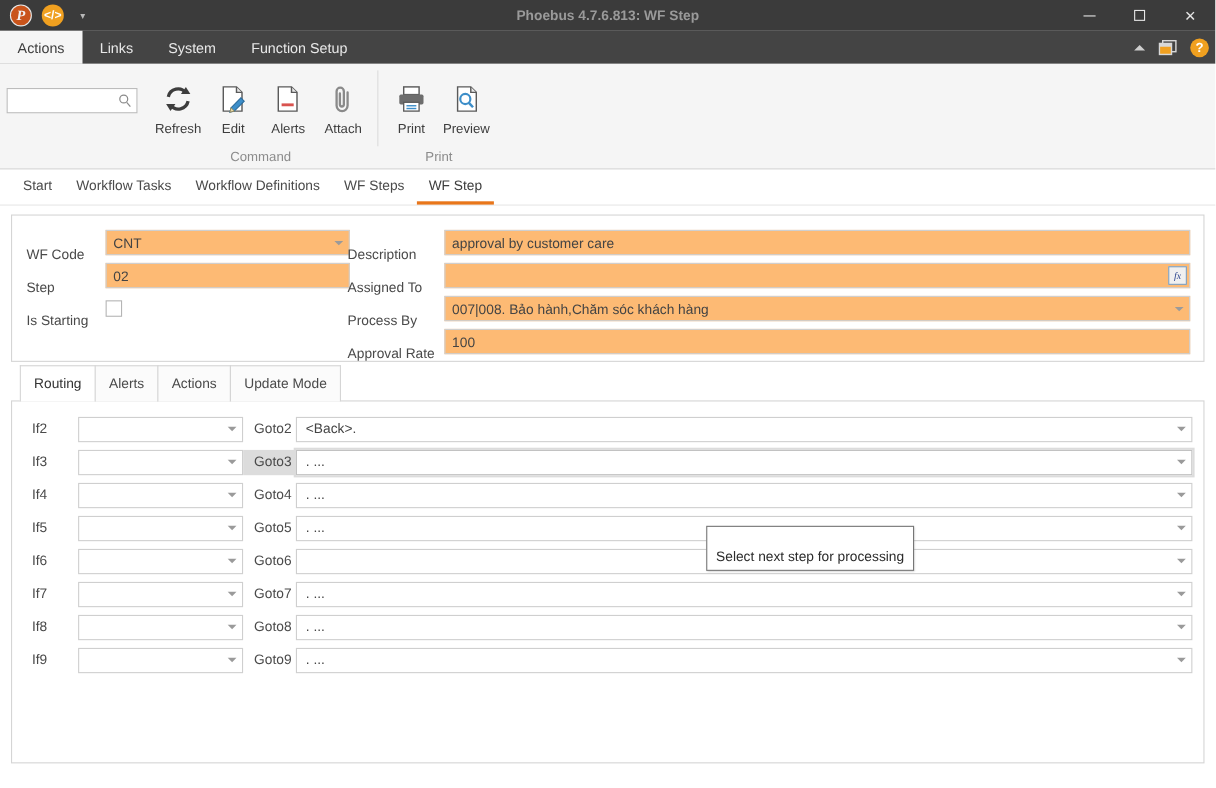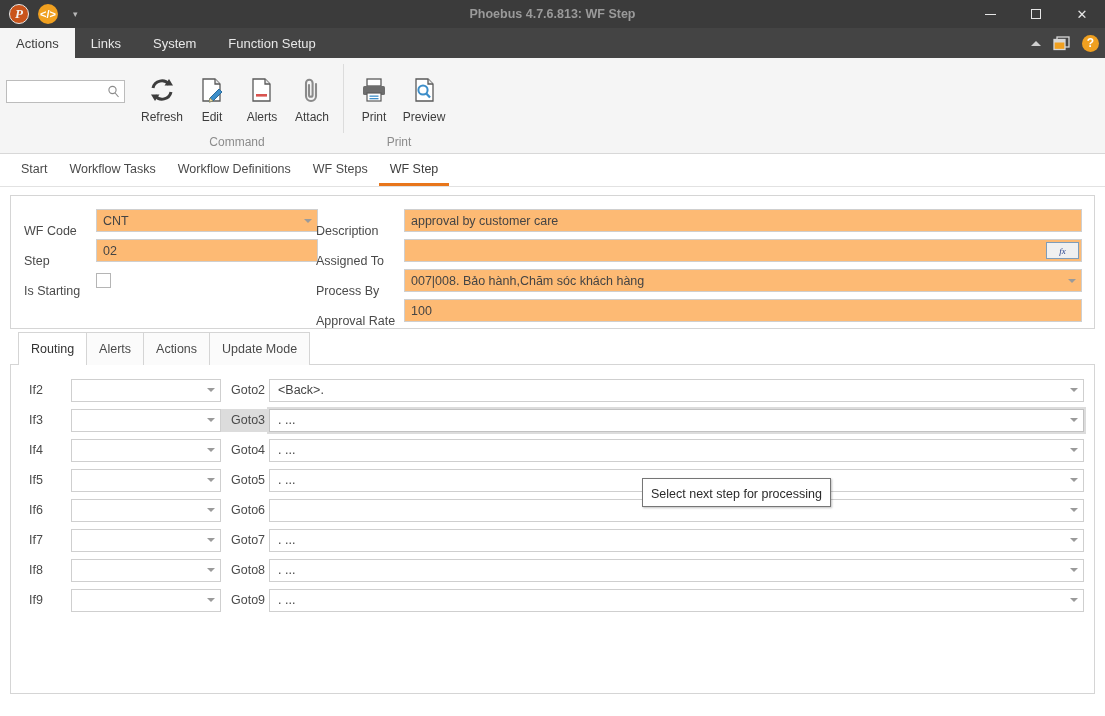--- a/index.html
+++ b/index.html
@@ -242,21 +242,21 @@
   .fl-row { display: flex; align-items: center; margin-bottom: 5px; height: 25px; }
   .fl-row .flabel { width: 72px; }
   .fl-row .fld { width: 222px; }
 
   .fr-row { display: flex; align-items: center; margin-bottom: 5px; height: 25px; }
   .fr-row .flabel { width: 88px; }
   .fr-row .fld { flex: 1; }
 
   .fx-btn {
     position: absolute; right: 2px; top: 2px;
-    width: 33px; height: 17px;
+    width: 17px; height: 17px;
     border: 1px solid #7f9db9;
     background: #f0f0f0;
     display: flex; align-items: center; justify-content: center;
     font-size: 9px; font-style: italic; font-weight: normal;
     color: #27408b;
     font-family: "Liberation Serif", serif;
   }
 
   
   .routing-wrap {
@@ -338,21 +338,21 @@
   .rt-row.selected .rt-gotocombo {
     border: 1px solid #c2c2c2;
     outline: 2px solid #dcdcdc;
   }
 
   
   .tooltip {
     position: absolute;
     background: #ffffff;
     border: 1px solid #767676;
-    padding: 8px 8px 5px 8px;
+    padding: 20px 8px 5px 8px;
     font-size: 12.5px;
     color: #2b2b2b;
     box-shadow: 1px 1px 2px rgba(0,0,0,0.25);
     white-space: nowrap;
     z-index: 50;
   }
 </style>
 </head>
 <body>
 

